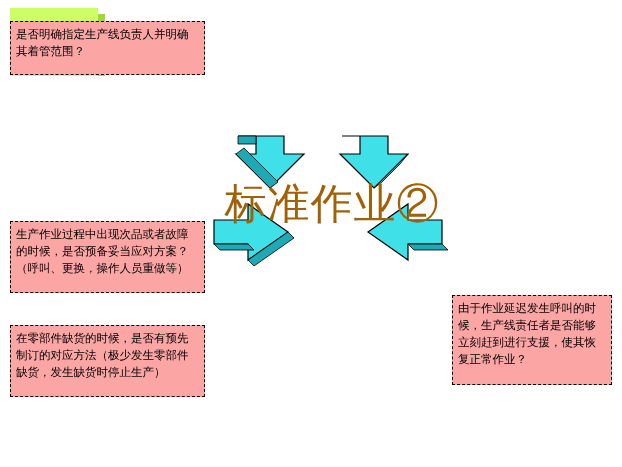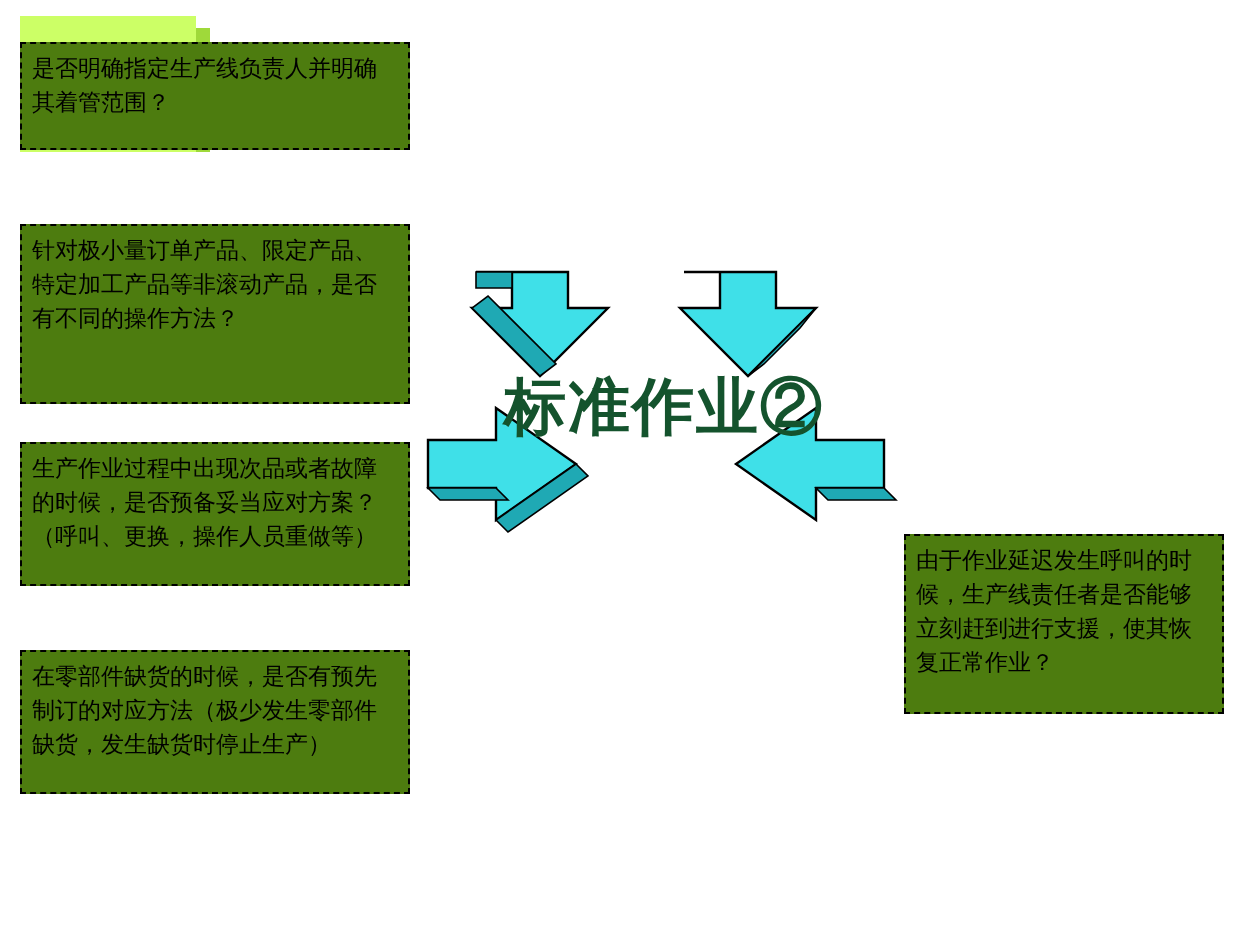--- a/index.html
+++ b/index.html
@@ -17,21 +17,21 @@
   #canvas {
     position: relative;
     width: 622px;
     height: 467px;
   }
   
   .box {
     position: absolute;
     border: 1.5px dashed #000000;
     box-sizing: border-box;
-    background: #4d7c0f;
+    background: #fca5a5;
     padding: 4px 5px 3px 5px;
   }
   .box .txt {
     display: block;
     font-size: 11.5px;
     line-height: 17px;
     color: #000000;
     font-family: "DejaVu Sans", sans-serif;
     text-align: left;
     letter-spacing: 0px;
@@ -48,41 +48,41 @@
     background: #9fd93a;
   }
 
   
   #box1 { left: 10px;  top: 21px;  width: 195px; height: 54px; }
   #box2 { left: 10px;  top: 112px; width: 195px; height: 90px; }
   #box3 { left: 10px;  top: 221px; width: 195px; height: 72px; }
   #box4 { left: 10px;  top: 325px; width: 195px; height: 72px; }
   #box5 { left: 229px; top: 21px;  width: 205px; height: 108px; }
   #box6 { left: 452px; top: 21px;  width: 160px; height: 190px; }
-  #box7 { left: 452px; top: 267px; width: 160px; height: 90px; }
+  #box7 { left: 452px; top: 295px; width: 160px; height: 90px; }
 
   
   #hl-main { left: 10px; top: 8px;  width: 88px;  height: 68px; }
   #hl-side { left: 92px; top: 14px; width: 13px;  height: 62px; }
 
   
   #title {
     position: absolute;
     left: 232px;
     top: 182px;
     width: 200px;
     height: 44px;
     display: flex;
     align-items: center;
     justify-content: center;
   }
   #title .titletext {
-    font-size: 31px;
-    font-weight: bold;
-    color: #14532d;
+    font-size: 42px;
+    font-weight: normal;
+    color: #a16207;
     font-family: "DejaVu Serif", serif;
     white-space: nowrap;
     letter-spacing: 1px;
   }
 
   
   .arrow-wrap {
     position: absolute;
     left: 210px;
     top: 118px;
@@ -129,23 +129,20 @@
   </div>
 
   <div id="title">
     <span class="titletext">标准作业②</span>
   </div>
 
   <div class="box" id="box1">
     <span class="txt">是否明确指定生产线负责人并明确其着管范围？</span>
   </div>
 
-  <div class="box" id="box2">
-    <span class="txt">针对极小量订单产品、限定产品、特定加工产品等非滚动产品，是否有不同的操作方法？</span>
-  </div>
 
   <div class="box" id="box4">
     <span class="txt">在零部件缺货的时候，是否有预先制订的对应方法（极少发生零部件缺货，发生缺货时停止生产）</span>
   </div>
 
   <div class="box" id="box3">
     <span class="txt">生产作业过程中出现次品或者故障的时候，是否预备妥当应对方案？（呼叫、更换，操作人员重做等）</span>
   </div>
 
 

